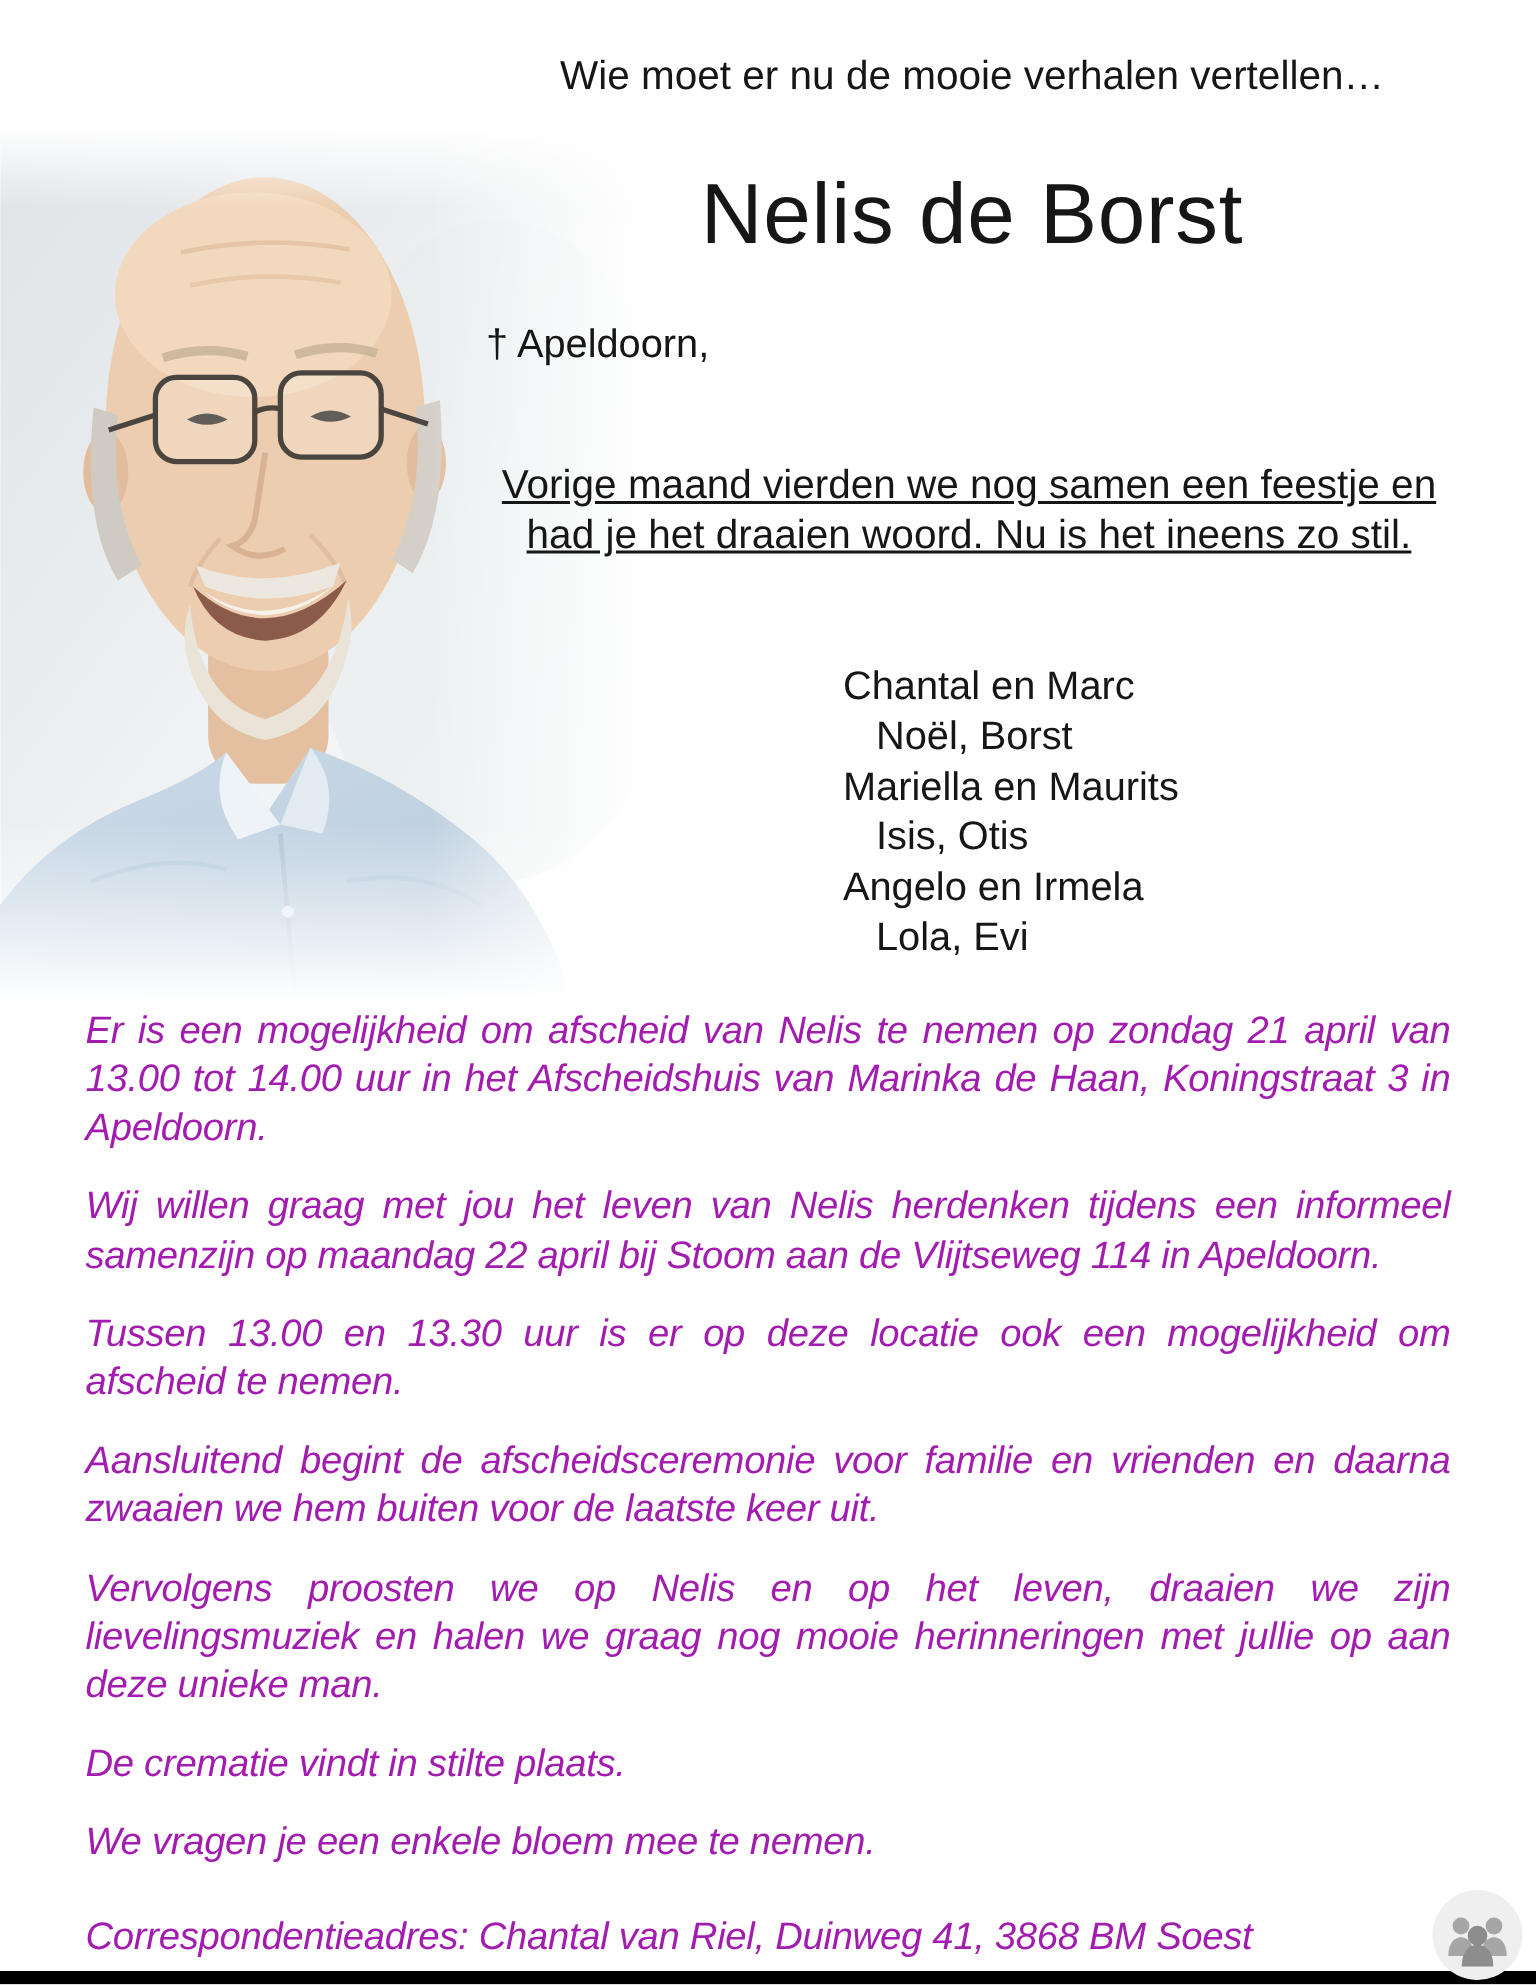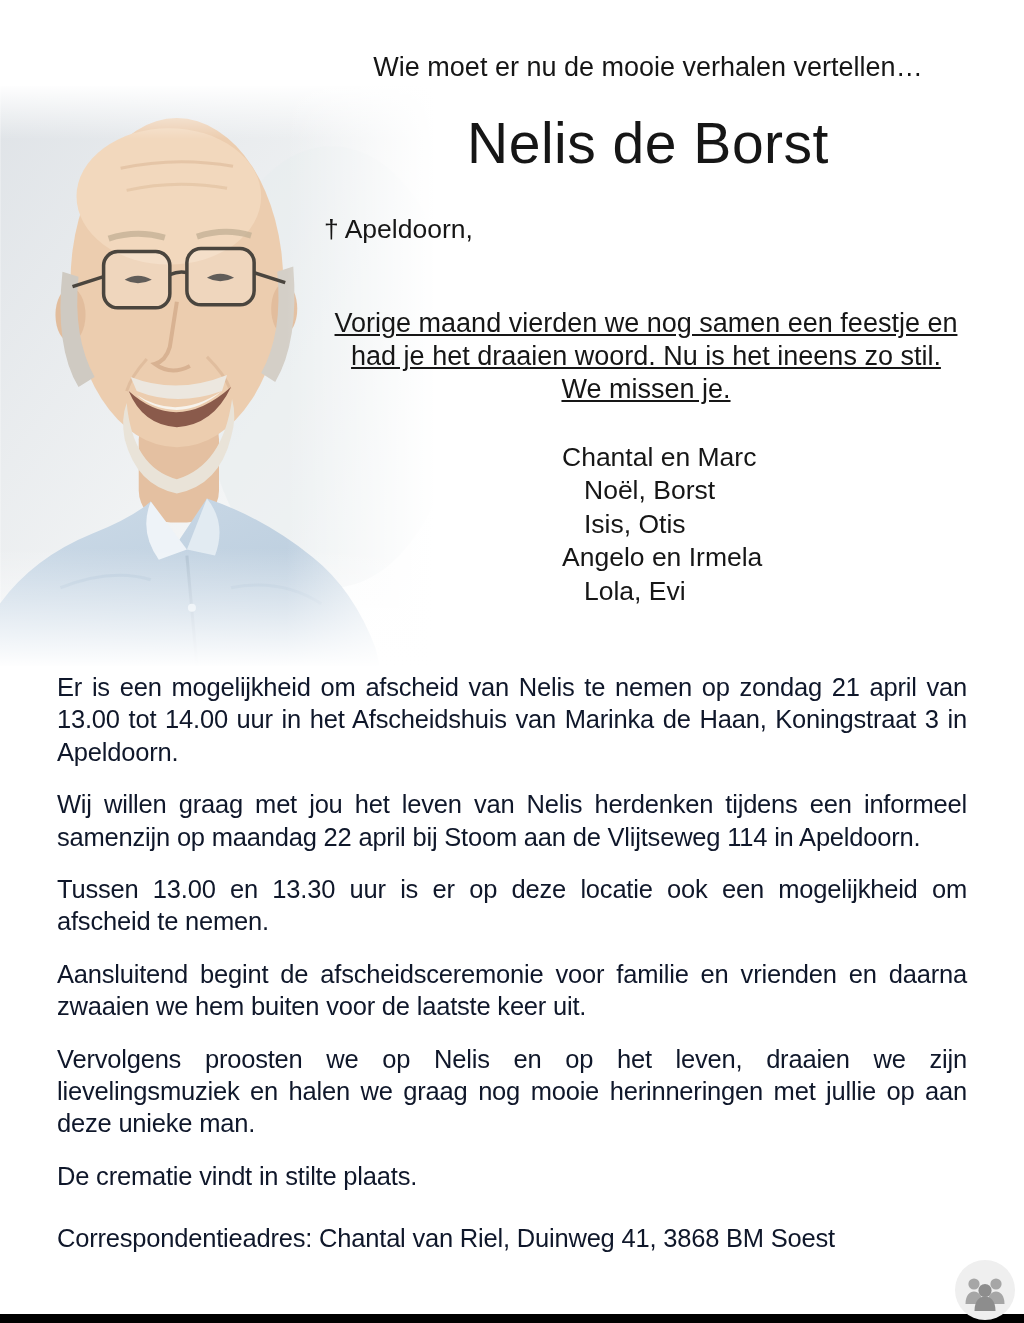--- a/index.html
+++ b/index.html
@@ -26,21 +26,21 @@
   .fade { position: absolute; pointer-events: none; }
   .fade-right { top: 0; right: -2px; width: 150px; height: 100%;
     background: linear-gradient(to right, rgba(255,255,255,0), #ffffff); }
   .fade-bottom { left: 0; bottom: -2px; width: 100%; height: 120px;
     background: linear-gradient(to bottom, rgba(255,255,255,0), #ffffff); }
   .fade-top { left: 0; top: -2px; width: 100%; height: 55px;
     background: linear-gradient(to bottom, #ffffff, rgba(255,255,255,0)); }
 
   
   .opening {
-    position: absolute; top: 52px; left: 320px; width: 656px;
+    position: absolute; top: 35px; left: 320px; width: 656px;
     text-align: center; font-size: 27px; white-space: nowrap;
   }
   .name {
     position: absolute; top: 110px; left: 320px; width: 656px;
     text-align: center; font-size: 57px; font-weight: 400; letter-spacing: 0.5px;
     white-space: nowrap;
   }
   .dates {
     position: absolute; top: 211px; left: 324px; width: 648px;
     display: flex; justify-content: space-between;
@@ -54,21 +54,22 @@
   .family {
     position: absolute; top: 441px; left: 562px;
     font-size: 26.5px; line-height: 33.4px; white-space: nowrap;
   }
   .family .child { padding-left: 22px; }
 
   
   .body-text {
     position: absolute; top: 671px; left: 57px; width: 910px;
     font-size: 25.5px; line-height: 32.4px; letter-spacing: -0.2px;
-    color: #0f172a;
+    color: #a21caf;
+    font-style: italic;
   }
   .body-text p { text-align: justify; margin-bottom: 20px; }
   .body-text p:last-of-type { margin-bottom: 0; }
   .correspondence { margin-top: 30px; text-align: left; }
 
   
   .bottom-bar {
     position: absolute; left: 0; bottom: 0; width: 100%; height: 9px;
     background: #000000;
   }
@@ -156,38 +157,39 @@
 
   <div class="dates">
     <div class="death">
       <div>† Apeldoorn,</div>
     </div>
   </div>
 
   <div class="tribute">
     <div>Vorige maand vierden we nog samen een feestje en</div>
     <div>had je het draaien woord. Nu is het ineens zo stil.</div>
-    <div>We missen je.</div>
   </div>
 
   <div class="family">
     <div>Chantal en Marc</div>
     <div class="child">Noël, Borst</div>
+    <div>Mariella en Maurits</div>
     <div class="child">Isis, Otis</div>
     <div>Angelo en Irmela</div>
     <div class="child">Lola, Evi</div>
   </div>
 
   <div class="body-text">
     <p>Er is een mogelijkheid om afscheid van Nelis te nemen op zondag 21 april van 13.00 tot 14.00 uur in het Afscheidshuis van Marinka de Haan, Koningstraat 3 in Apeldoorn.</p>
     <p>Wij willen graag met jou het leven van Nelis herdenken tijdens een informeel samenzijn op maandag 22 april bij Stoom aan de Vlijtseweg 114 in Apeldoorn.</p>
     <p>Tussen 13.00 en 13.30 uur is er op deze locatie ook een mogelijkheid om afscheid te nemen.</p>
     <p>Aansluitend begint de afscheidsceremonie voor familie en vrienden en daarna zwaaien we hem buiten voor de laatste keer uit.</p>
     <p>Vervolgens proosten we op Nelis en op het leven, draaien we zijn lievelingsmuziek en halen we graag nog mooie herinneringen met jullie op aan deze unieke man.</p>
     <p>De crematie vindt in stilte plaats.</p>
+    <p>We vragen je een enkele bloem mee te nemen.</p>
     <p class="correspondence">Correspondentieadres: Chantal van Riel, Duinweg 41, 3868 BM  Soest</p>
   </div>
 
   <div class="bottom-bar"></div>
   <div class="logo">
     <svg viewBox="0 0 62 62" aria-hidden="true">
       <circle cx="31" cy="31" r="30" fill="#efefef"></circle>
       <g fill="#a6a6a6">
         <circle cx="20" cy="25" r="5.6"></circle>
         <path d="M11.5 45 c0-8.5 4.2-12.5 8.5-12.5 c4.3 0 8.5 4 8.5 12.5 z"></path>

